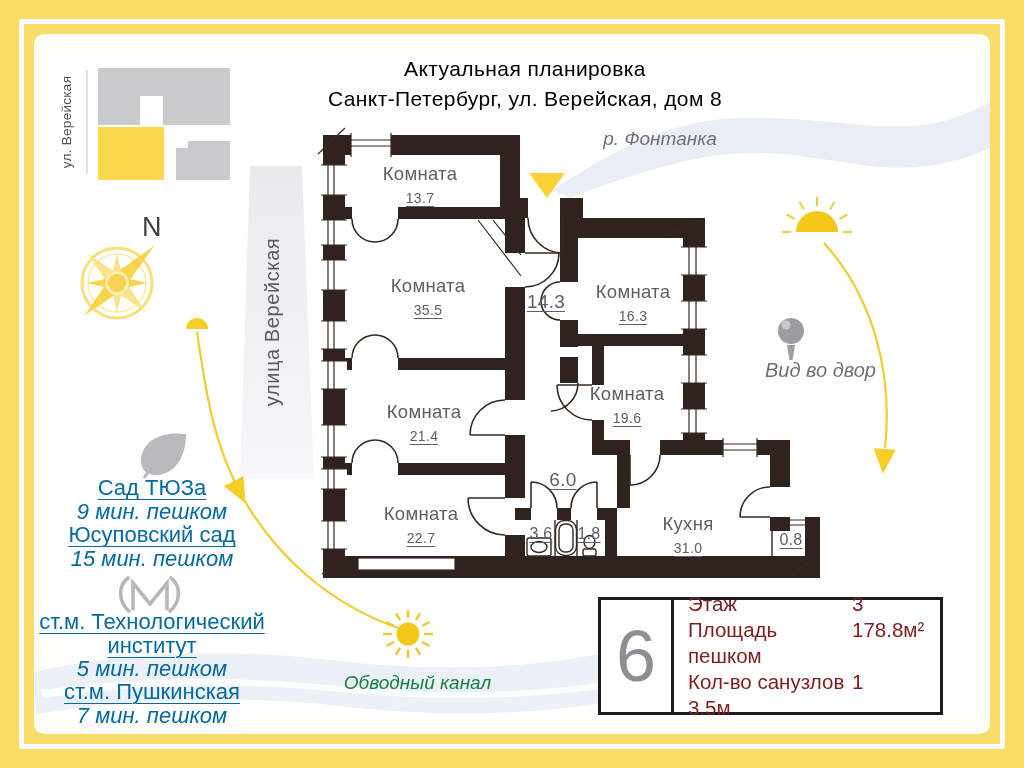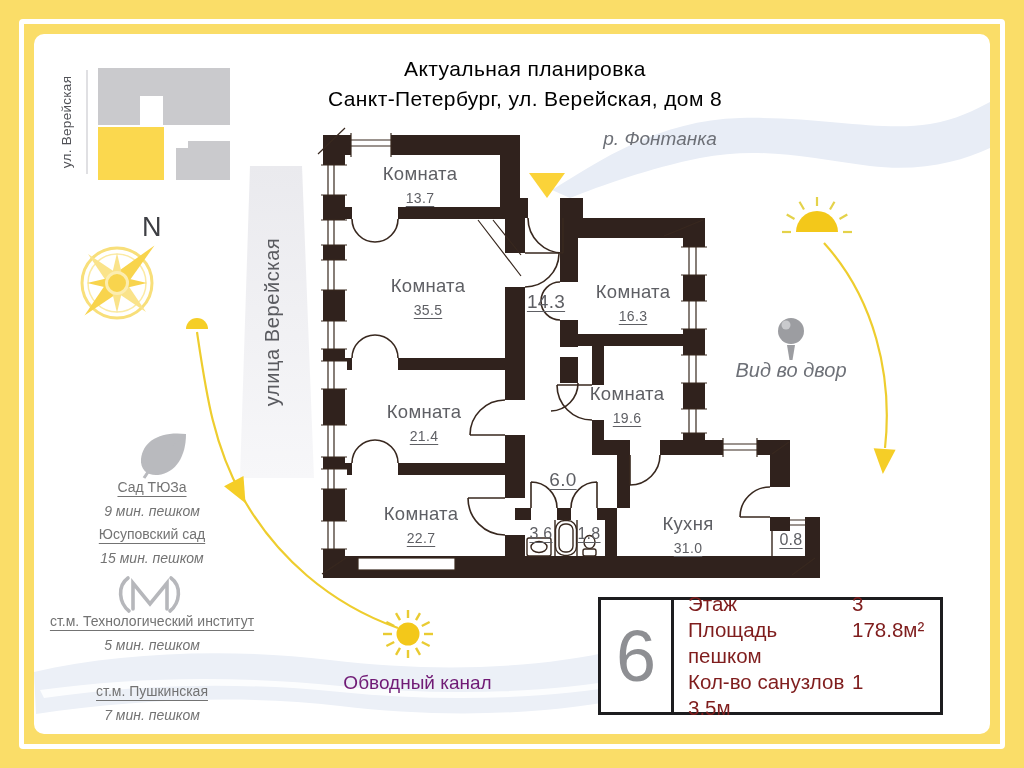--- a/index.html
+++ b/index.html
@@ -6,24 +6,24 @@
   body{width:1024px;height:768px;position:relative;background:#fadd68;
        font-family:"Liberation Sans",sans-serif;overflow:hidden}
   .frame-line{position:absolute;inset:19px;border:5px solid #fff;border-radius:4px;pointer-events:none;z-index:1}
   .content{position:absolute;inset:34px;background:#fff;border-radius:10px;z-index:0}
   svg{position:absolute;z-index:2}
   .txt{position:absolute;z-index:3;color:#6e6f74}
   .title{left:285px;top:54px;width:480px;text-align:center;font-size:21px;line-height:30px;color:#000000;letter-spacing:.4px}
   .street-small{left:66px;top:122px;transform:translate(-50%,-50%) rotate(-90deg);font-size:13.5px;color:#515257;white-space:nowrap;letter-spacing:.3px}
   .street-main{left:272px;top:322px;transform:translate(-50%,-50%) rotate(-90deg);font-size:20px;color:#5a5b60;white-space:nowrap;letter-spacing:.6px}
   .river-label{left:530px;top:128px;width:260px;text-align:center;font-style:italic;font-size:19px;color:#6d7077}
-  .canal-label{left:315px;top:672px;width:205px;text-align:center;font-size:19px;color:#701a75}
-  .view-label{left:706px;top:359px;width:170px;text-align:center;font-style:italic;font-size:20px;color:#6d7077}
+  .canal-label{left:315px;top:672px;width:205px;text-align:center;font-style:italic;font-size:19px;color:#15803d}
+  .view-label{left:706px;top:359px;width:170px;text-align:right;font-style:italic;font-size:20px;color:#6d7077}
   .north-label{left:142px;top:212px;font-size:27px;color:#3e3f44}
-  .lm{left:30px;width:244px;text-align:center;font-size:14px;line-height:23.5px;color:#737373}
+  .lm{left:30px;width:244px;text-align:center;font-size:22px;line-height:23.5px;color:#0369a1}
   .lm-name{display:block;text-decoration:underline;text-underline-offset:3.5px;text-decoration-thickness:1.2px}
   .lm-time{display:block;font-style:italic}
   .plan{position:absolute;left:315px;top:125px;width:535px;height:465px;z-index:3}
   .room-label{position:absolute;transform:translateX(-50%);text-align:center;color:#5e5f64;
               font-size:18.5px;line-height:22px;letter-spacing:.3px;white-space:nowrap}
   .room-label .area{display:block;font-size:14px;text-decoration:underline;text-underline-offset:3px;
               text-decoration-thickness:1.2px;margin-top:2px}
   .room-label.mid .area{font-size:19px}
   .room-label.small .area{font-size:16px}
   .info{left:598px;top:597px;width:345px;height:118px;border:3px solid #1d1d1f;background:#fff;

